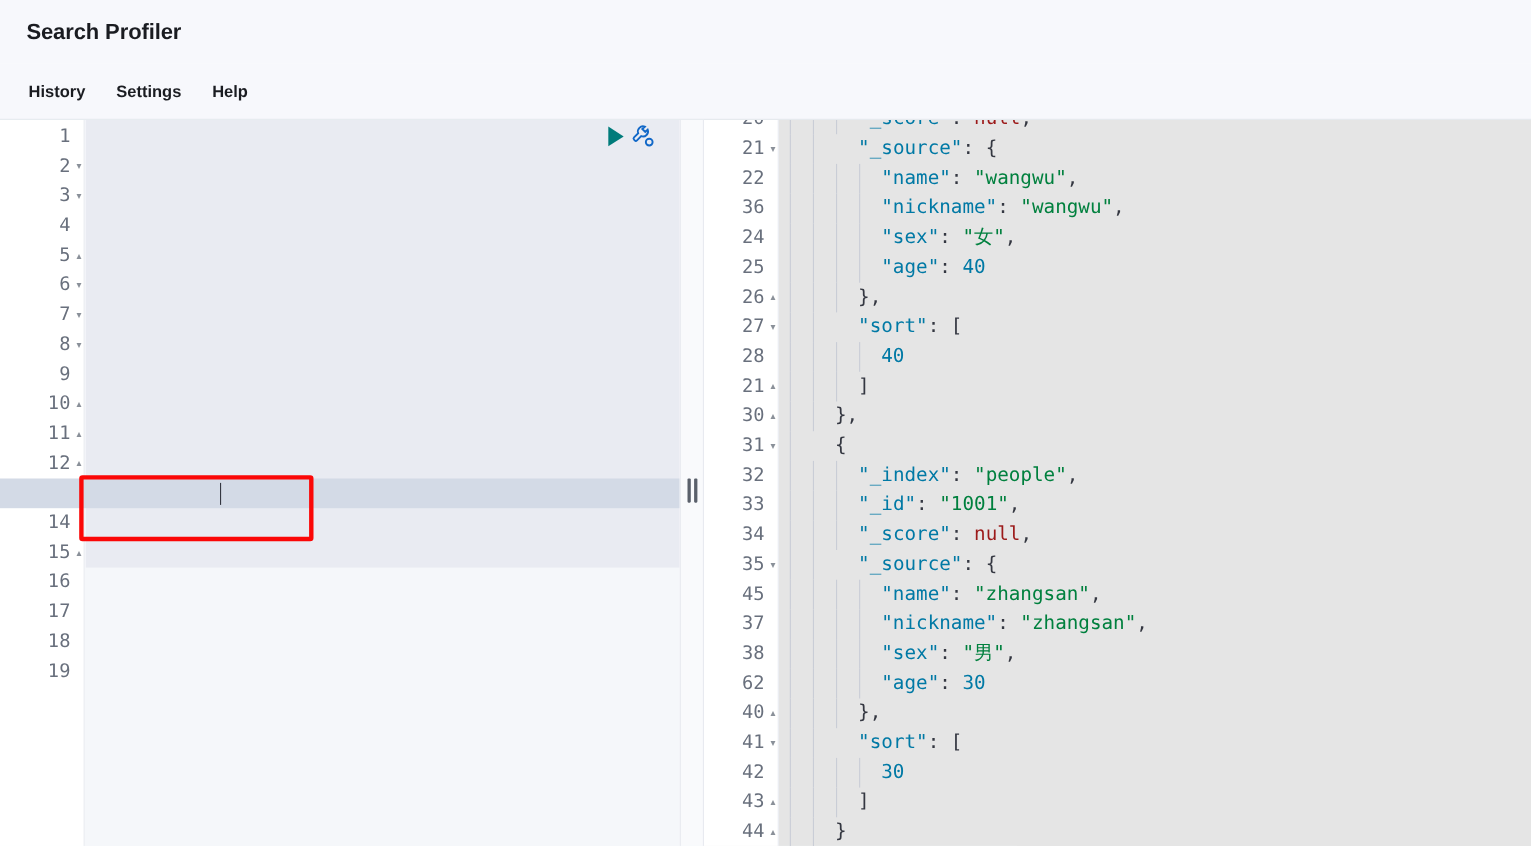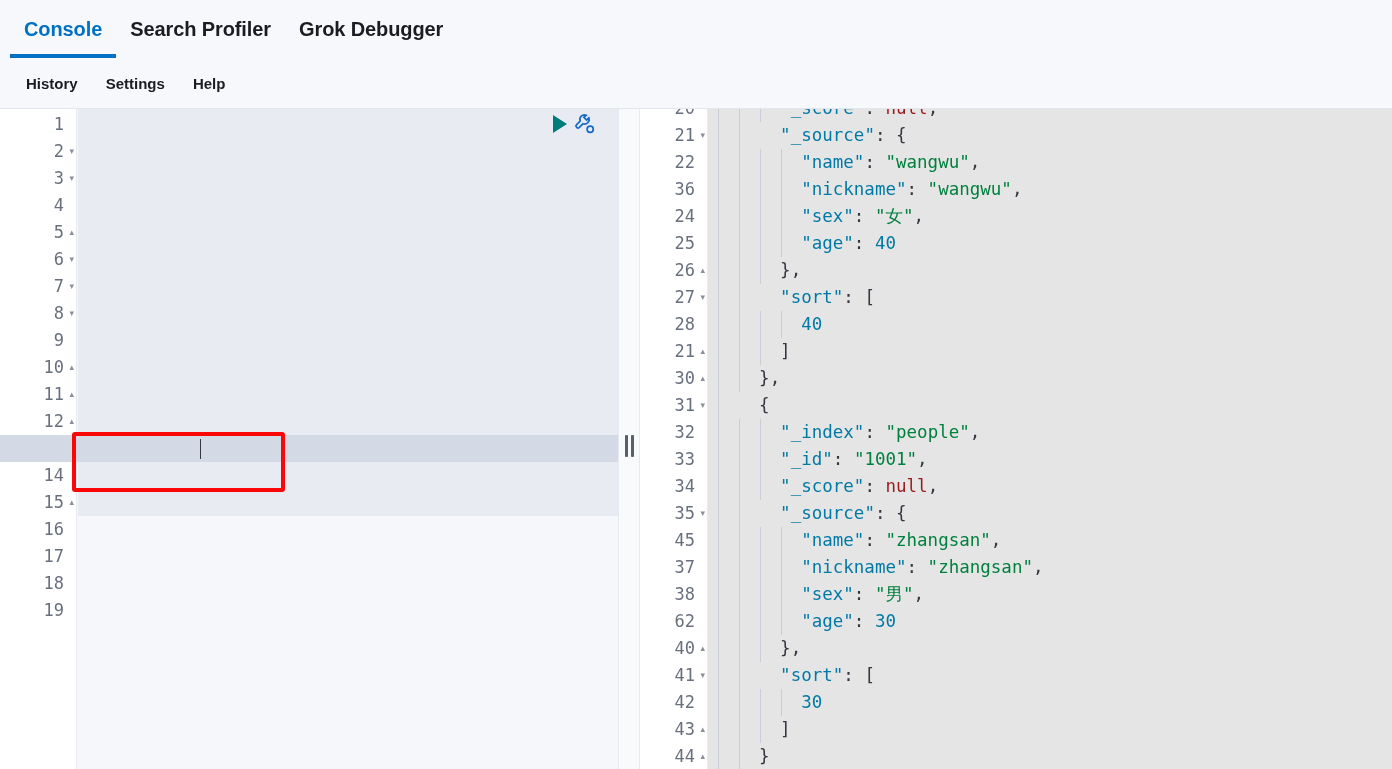--- a/index.html
+++ b/index.html
@@ -160,28 +160,22 @@
     position: absolute;
     border: 4px solid #fb0707;
     border-radius: 3px;
     pointer-events: none;
   }
 </style>
 </head>
 <body>
 
 <div class="tabbar">
-  <div class="tab active">
-    <span>Console</span>
-  </div>
   <div class="tab">
     <span>Search Profiler</span>
-  </div>
-  <div class="tab">
-    <span>Grok Debugger</span>
   </div>
 </div>
 
 <div class="submenu">
   <div class="submenu-item">History</div>
   <div class="submenu-item">Settings</div>
   <div class="submenu-item">Help</div>
 </div>
 
 <div class="panes">

